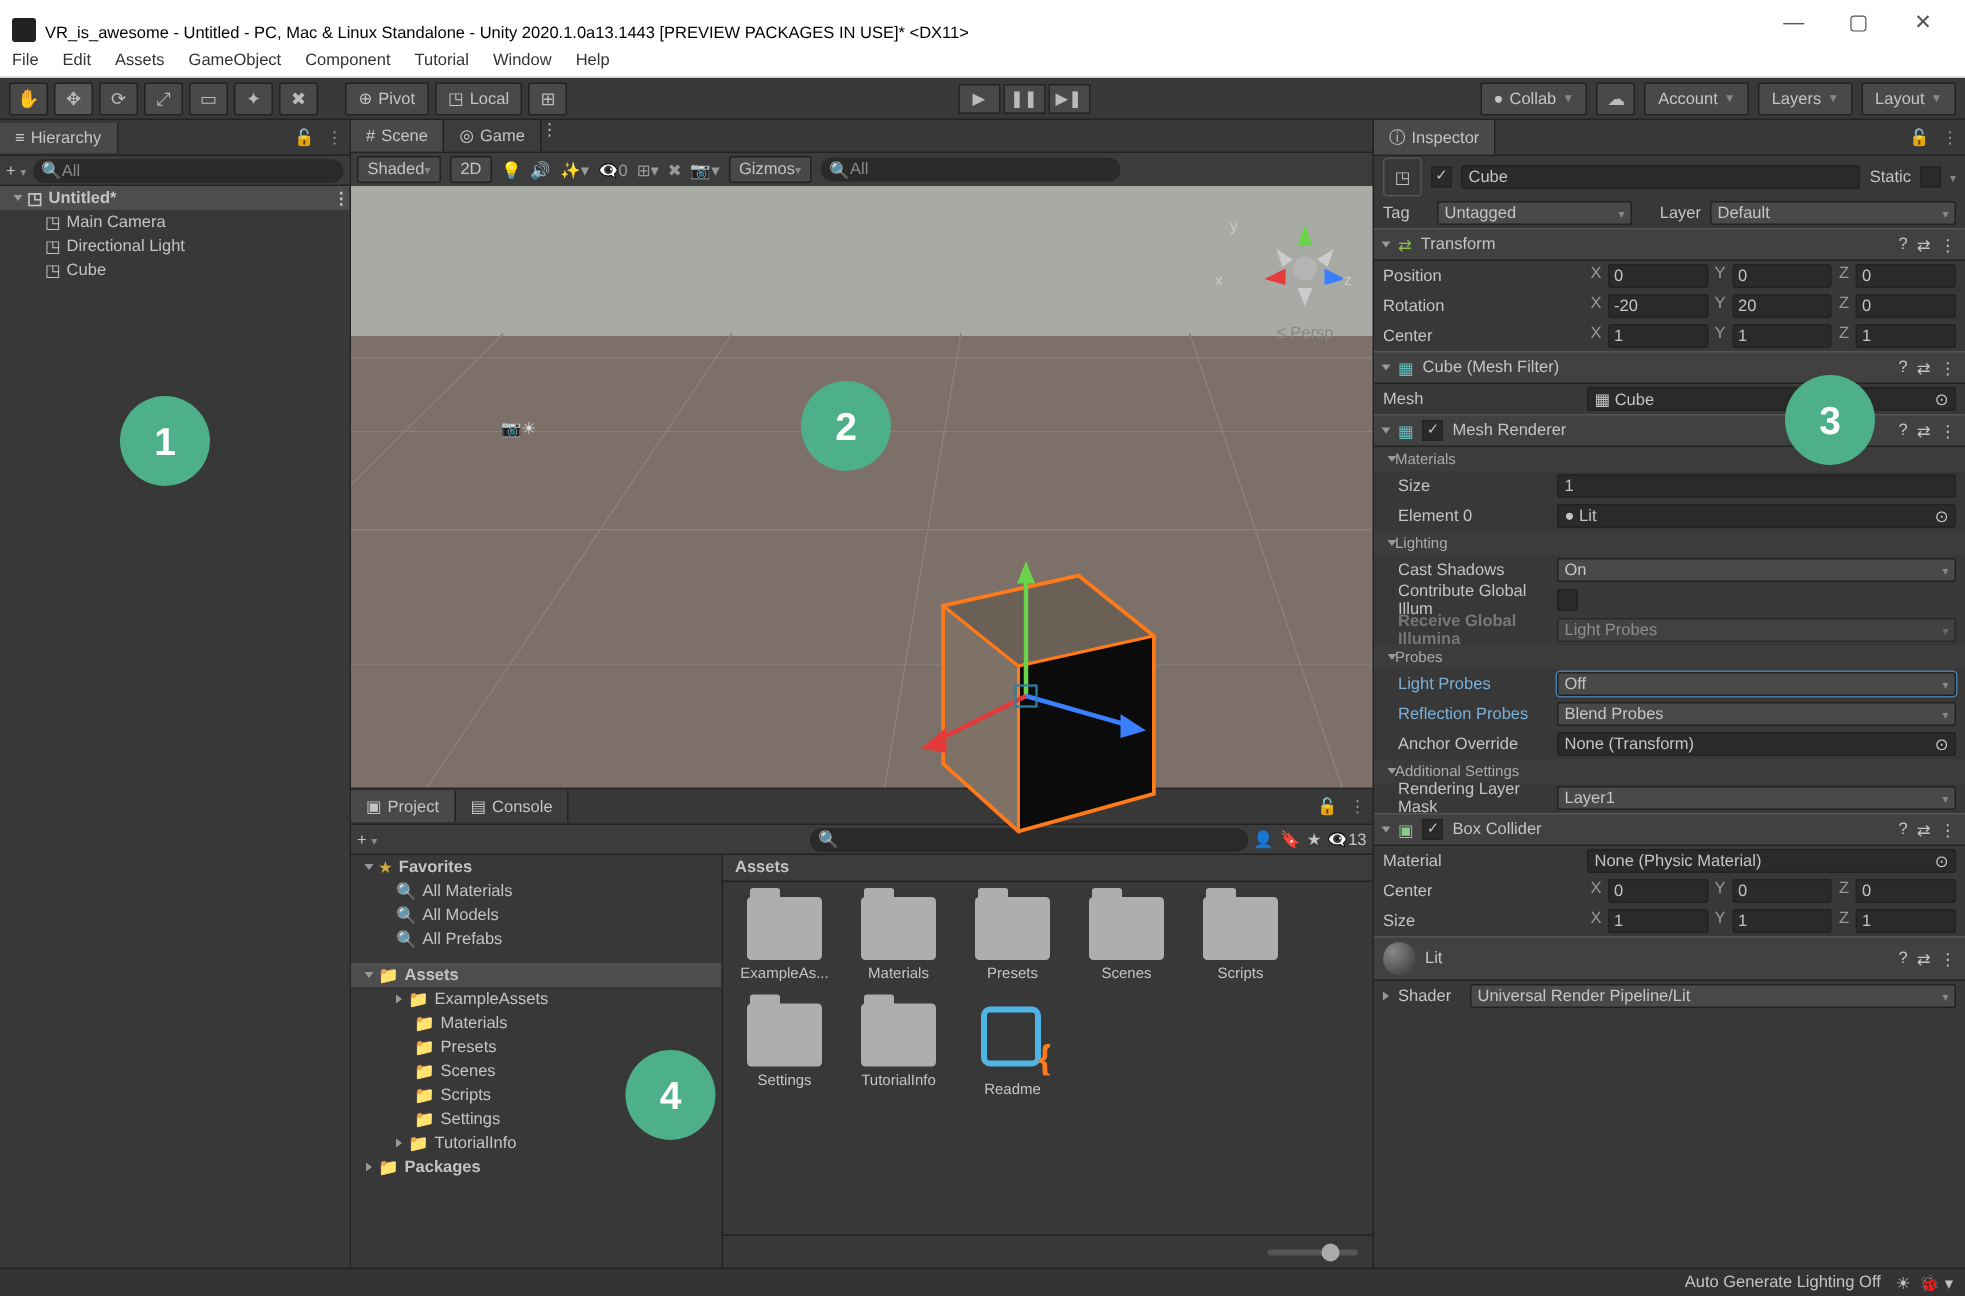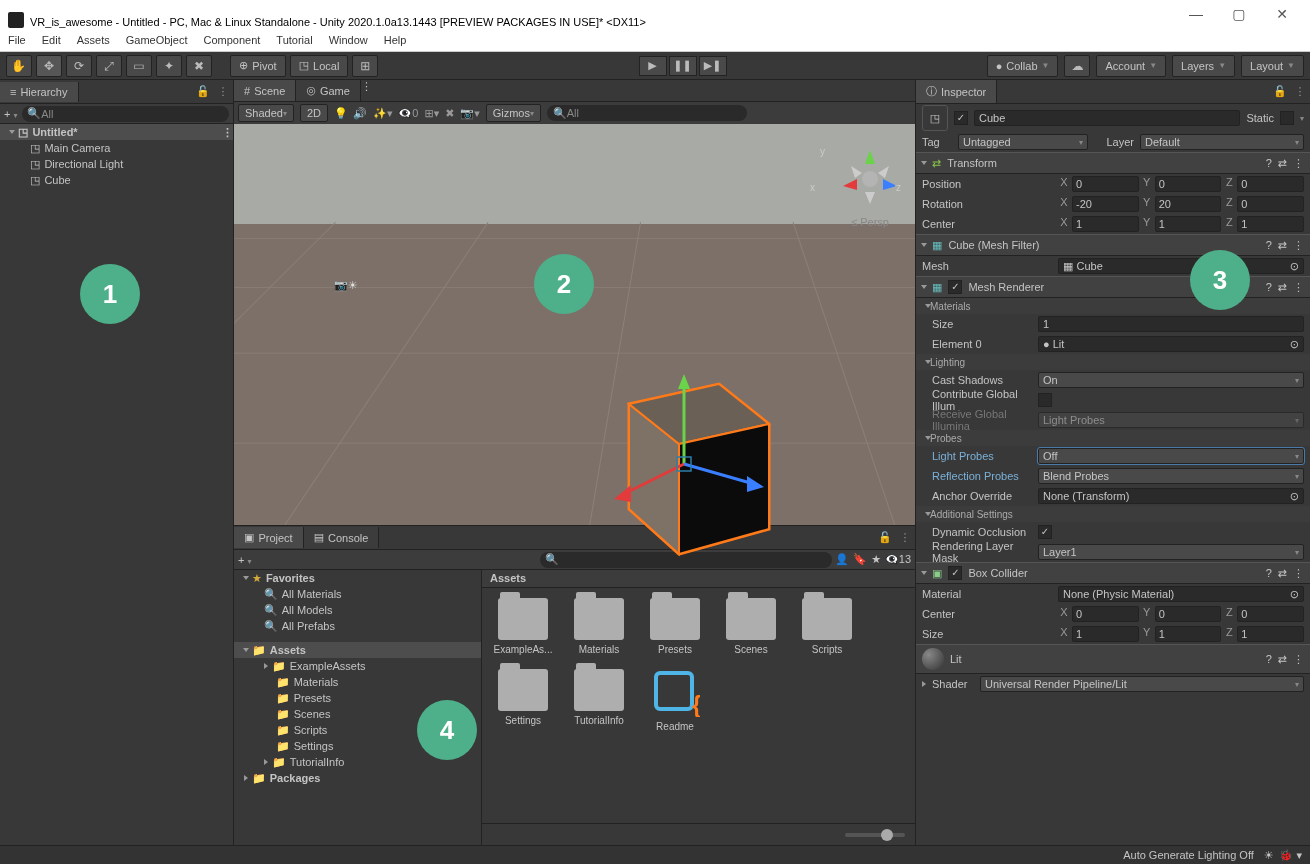--- a/index.html
+++ b/index.html
@@ -490,21 +490,21 @@
           <div class="dd-full">
             <span>On</span>
             <span class="caret">▾</span>
           </div>
         </div>
       <div class="insp-row">
           <span class="insp-label sm">Contribute Global Illum</span>
           <span class="chk"></span>
         </div>
       <div class="insp-row">
-          <span class="insp-label sm" style="color:#777;">Receive Global Illumina</span>
+          <span class="insp-label sm" style="color:#777;font-weight:bold;">Receive Global Illumina</span>
           <div class="dd-full" style="opacity:.6;">
             <span>Light Probes</span>
             <span class="caret">▾</span>
           </div>
         </div>
       <div class="sub-section">
           <span class="triangle down"></span> 
           <span>Probes</span>
         </div>
       <div class="insp-row">
@@ -524,24 +524,20 @@
       <div class="insp-row">
           <span class="insp-label sm">Anchor Override</span>
           <div class="obj-field">
             <span>None (Transform)</span>
             <span>⊙</span>
           </div>
         </div>
       <div class="sub-section">
           <span class="triangle down"></span> 
           <span>Additional Settings</span>
-        </div>
-      <div class="insp-row">
-          <span class="insp-label sm">Dynamic Occlusion</span>
-          <span class="chk on"></span>
         </div>
       <div class="insp-row">
           <span class="insp-label sm">Rendering Layer Mask</span>
           <div class="dd-full">
             <span>Layer1</span>
             <span class="caret">▾</span>
           </div>
         </div>
 
       <div class="comp-header">

